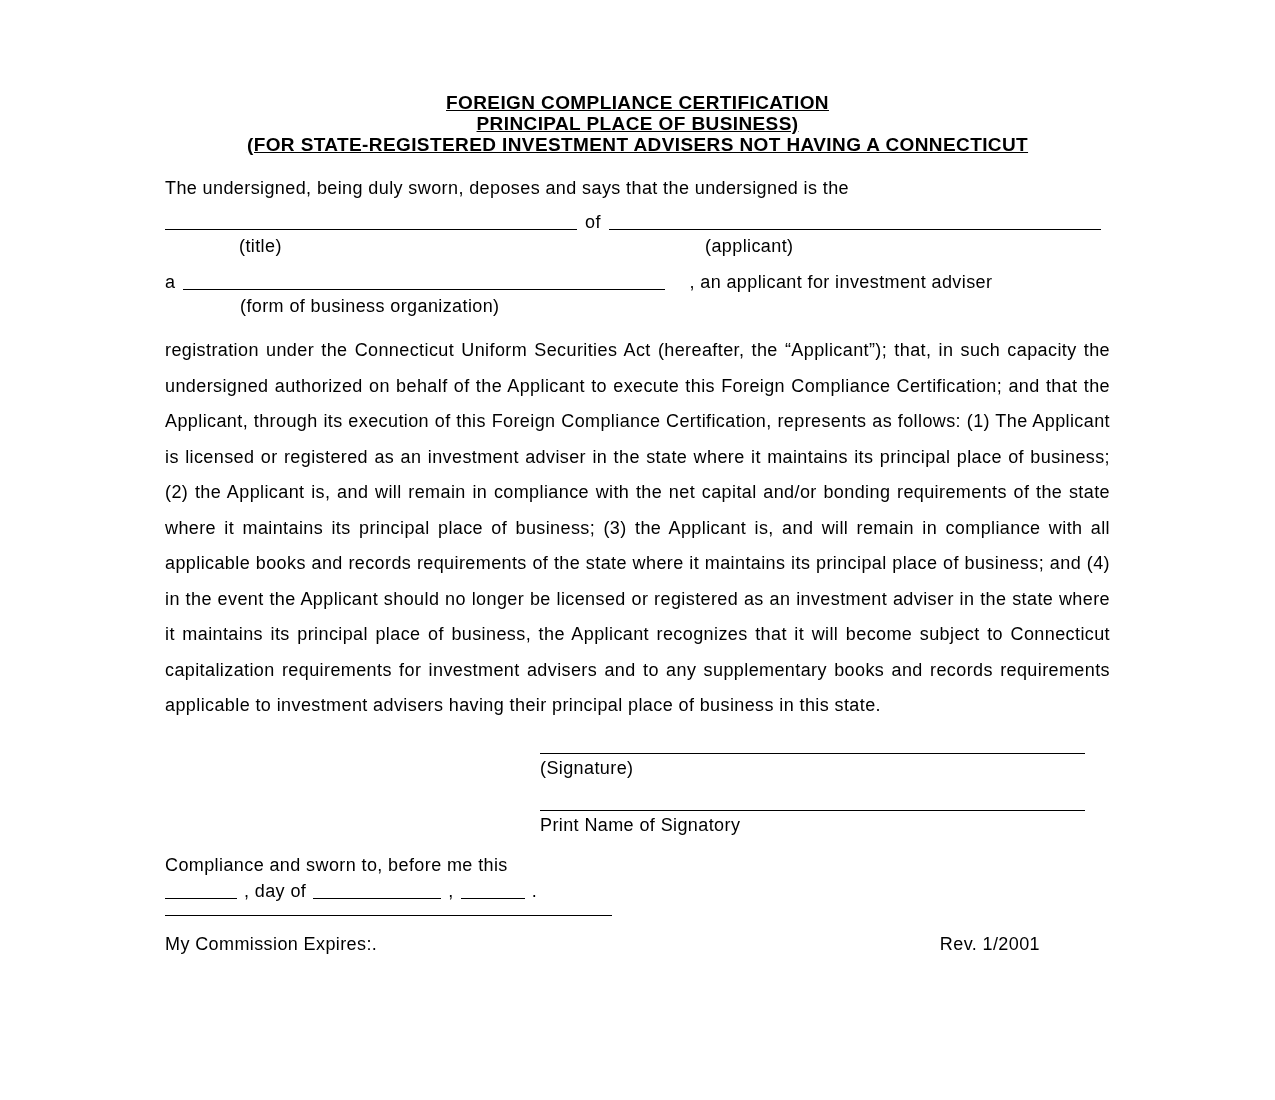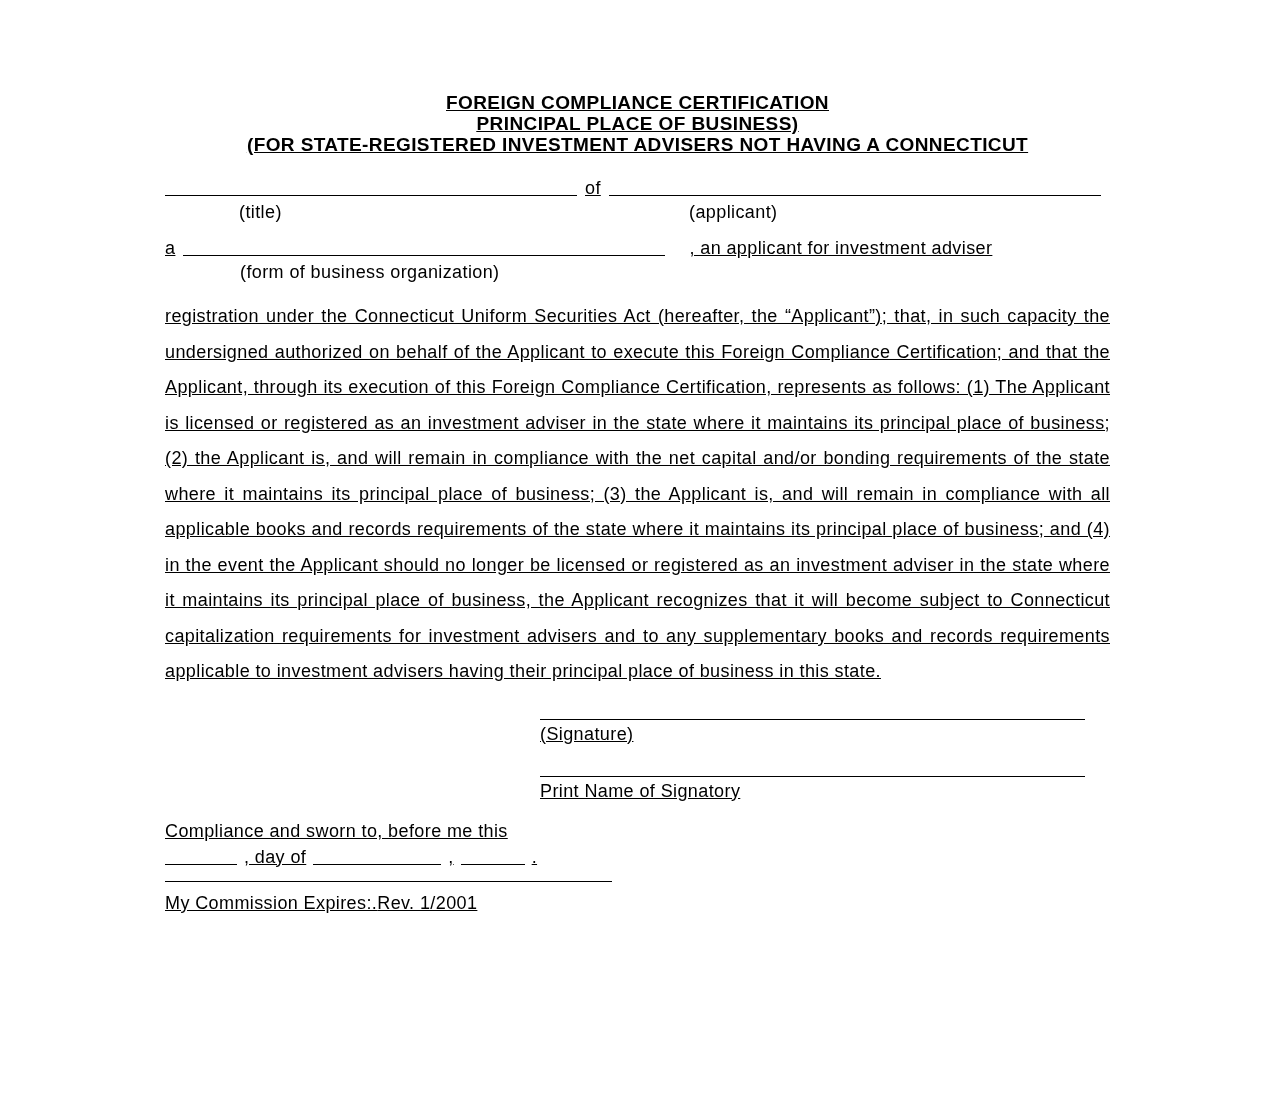--- a/index.html
+++ b/index.html
@@ -11,21 +11,20 @@
     color: #000000;
     overflow: hidden;
   }
   .page {
     width: 1275px;
     height: 1100px;
     padding: 92px 165px 0 165px;
     font-size: 18px;
     letter-spacing: 0.4px;
     line-height: 22px;
-    text-decoration: underline;
   }
   .title-block {
     text-align: center;
     font-weight: bold;
     font-size: 19px;
     line-height: 21px;
     margin-bottom: 22px;
   }
   .title-block div { text-decoration: underline; }
 
@@ -42,21 +41,21 @@
     border-bottom: 1.6px solid #000;
     height: 2px;
   }
 
   .fill-row { margin-top: 12px; white-space: nowrap; }
   .sep-word { margin: 0 8px; }
 
   .labels-row { position: relative; height: 24px; }
   .labels-row .lbl { position: absolute; top: 2px; }
   .lbl-title { left: 74px; }
-  .lbl-applicant { left: 524px; }
+  .lbl-applicant { left: 540px; }
   .lbl-org { left: 75px; }
 
   .row-a { margin-top: 14px; white-space: nowrap; }
   .row-a .blank { margin-left: 8px; }
   .row-a .clause { margin-left: 24px; }
 
   .body-paragraph {
     margin-top: 16px;
     line-height: 35.5px;
     text-align: justify;
@@ -67,35 +66,37 @@
   .sig-label { margin-left: 375px; margin-top: 3px; }
   .sig-line.second { margin-top: 30px; }
 
   .sworn-block { margin-top: 18px; }
   .sworn-blanks { margin-top: 4px; white-space: nowrap; }
   .sworn-blanks .txt { margin: 0 7px; }
   .notary-rule { width: 447px; margin-top: 12px; }
   .notary-label { margin-top: 2px; }
   .footer-row {
     display: flex;
-    margin-top: 10px;
+    justify-content: space-between;
+    margin-top: 17px;
   }
   .footer-row .rev { margin-right: 70px; }
 </style>
 </head>
 <body>
 
 <div class="page">
 
   <div class="title-block">
     <div>FOREIGN COMPLIANCE CERTIFICATION</div>
     <div>PRINCIPAL PLACE OF BUSINESS)</div>
     <div>(FOR STATE-REGISTERED INVESTMENT ADVISERS NOT HAVING A CONNECTICUT</div>
   </div>
 
+  <div class="intro-line">The undersigned, being duly sworn, deposes and says that the undersigned is the</div>
 
   <div class="fill-row">
     <span class="blank" style="width:412px"></span><span class="sep-word">of</span><span class="blank" style="width:492px"></span>
   </div>
 
   <div class="labels-row">
     <span class="lbl lbl-title">(title)</span>
     <span class="lbl lbl-applicant">(applicant)</span>
   </div>
 

